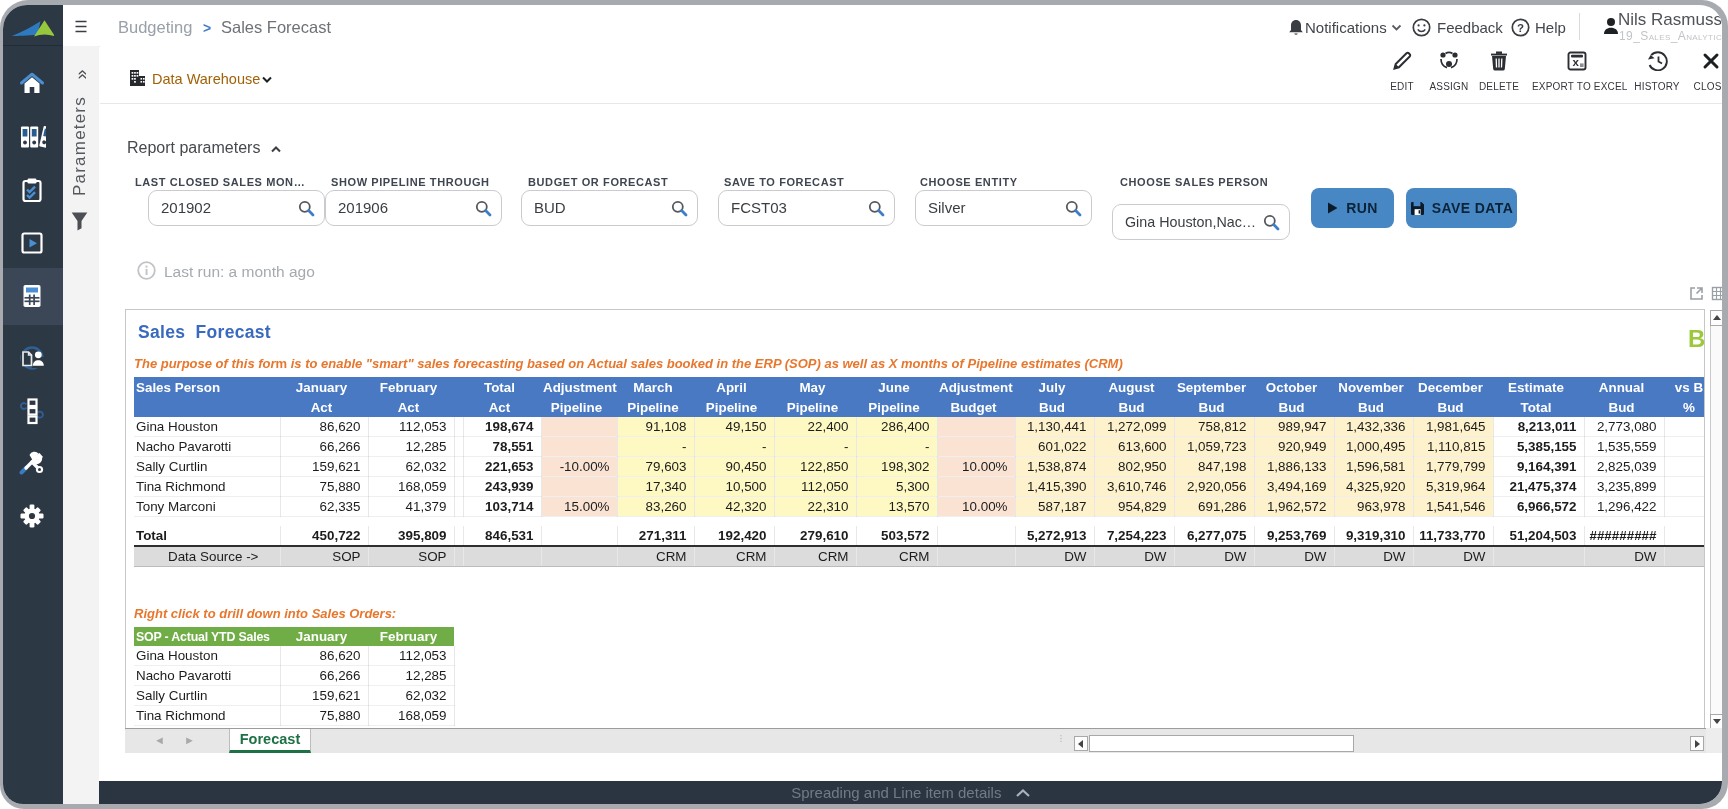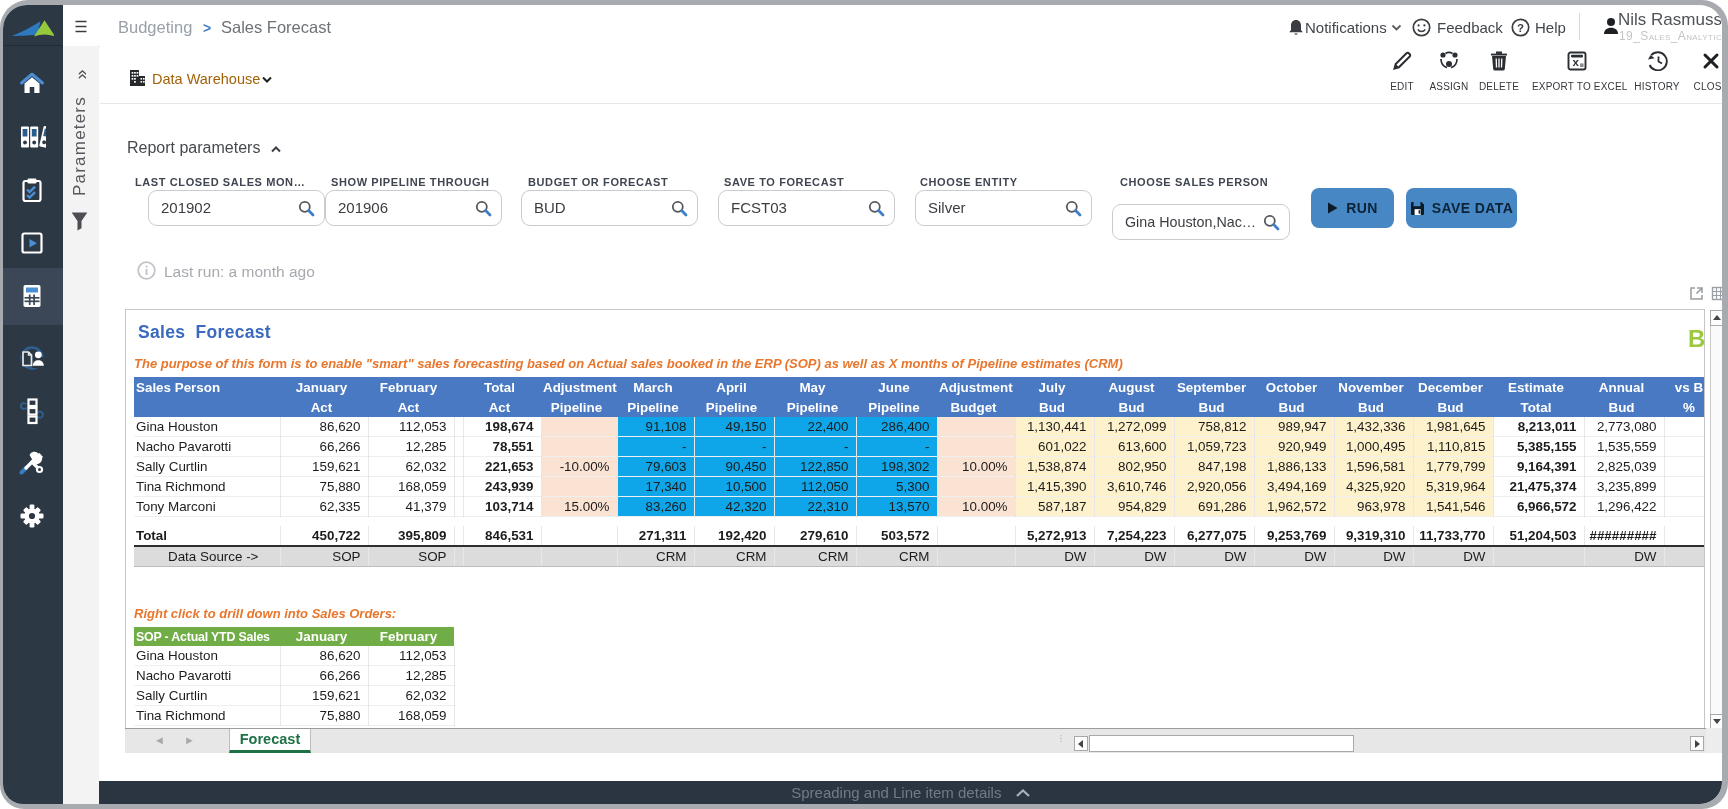--- a/index.html
+++ b/index.html
@@ -32,21 +32,21 @@
   
   .sheet{position:absolute;left:122px;top:304px;width:1580px;height:419px;background:#fff;
          border:1px solid #c6c6c6;border-bottom:none;overflow:hidden;box-sizing:border-box;}
   table.xl{border-collapse:collapse;table-layout:fixed;font-size:13.4px;color:#1c1c1c;}
   table.xl td{padding:0 7px 0 2px;height:19px;text-align:right;white-space:nowrap;overflow:hidden;
       border-right:1px solid rgba(110,110,110,0.16);border-bottom:1px solid rgba(130,130,130,0.13);}
   table.xl td.l{text-align:left;padding-left:2px;}
   table.xl tr.hd td{background:#4a79c4;color:#fff;font-weight:bold;text-align:center;border:none;height:20px;}
   table.xl tr.hd td.l{text-align:left;}
   td.pe{background:#fbe3d4;}
-  td.bl{background:#0ea5e9;}
+  td.bl{background:#fef9c3;}
   td.ye{background:#fef2cc;}
   .b{font-weight:bold;}
   table.xl tr.gap td{background:#fff;border-bottom:none;}
   table.xl tr.tot td{border-bottom:2.5px solid #2e2e2e;}
   table.xl tr.ds td{background:#dcdcdc;border-bottom:1px solid #bcbcbc;padding-left:34px;}
   table.xl tr.hd2 td{background:#71ad47;color:#fff;font-weight:bold;text-align:center;border:none;}
   table.xl tr.hd2 td.l{text-align:left;}
   
   .tabstrip{position:absolute;left:122px;top:723px;width:1581px;height:25px;background:#e7e7e7;
             border-top:1px solid #9c9c9c;box-sizing:border-box;}

